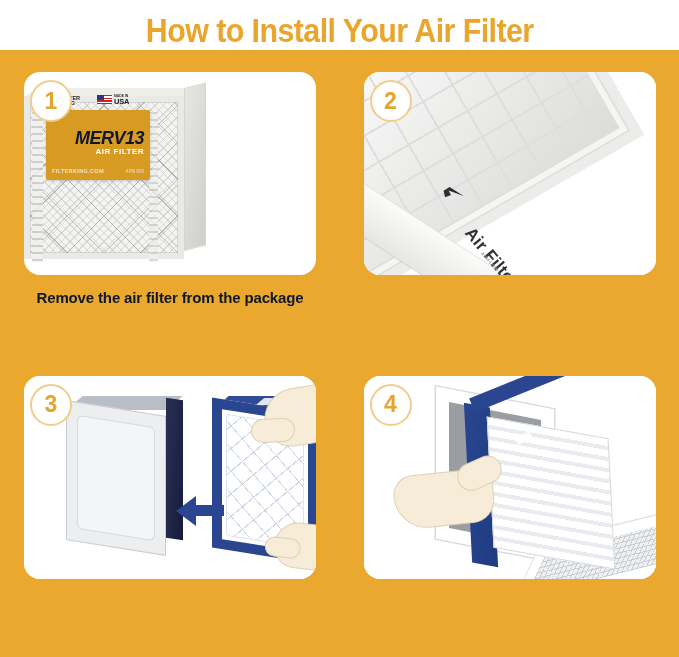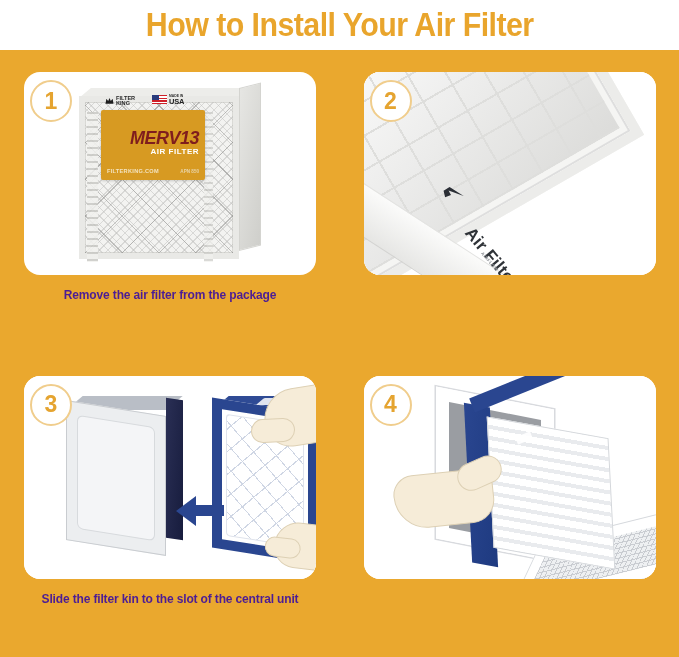--- a/index.html
+++ b/index.html
@@ -12,21 +12,21 @@
   #infographic {
     position: relative;
     width: 679px; height: 657px;
     background: #eaa82e;
   }
   
   .header-band {
     position: absolute; top: 0; left: 0;
     width: 679px; height: 50px;
     background: #ffffff;
-    display: flex; align-items: center; justify-content: center;
+    display: flex; align-items: flex-end; justify-content: center;
   }
   .title {
     font-size: 33px;
     font-weight: bold;
     color: #e9a52c;
     letter-spacing: -0.6px;
     font-family: "Liberation Sans Narrow", "Liberation Sans", sans-serif;
     transform: scaleX(0.92);
     white-space: nowrap;
   }
@@ -63,29 +63,29 @@
     color: #e5a430;
     font-size: 23px;
     font-weight: bold;
     display: flex; align-items: center; justify-content: center;
     z-index: 9;
   }
   .caption {
     margin-top: 13px;
     width: 300px;
     text-align: center;
-    color: #4c1d95;
-    font-size: 12px;
+    color: #0f172a;
+    font-size: 15px;
     font-weight: bold;
     line-height: 1.30;
     letter-spacing: -0.15px;
   }
 
   
-  .p1-stage { position:absolute; inset:0; display:flex; align-items:center; justify-content:center; }
+  .p1-stage { position:absolute; inset:0; display:flex; align-items:center; justify-content:flex-start; }
   .filter-box { position: relative; width: 182px; height: 172px; }
   .fb-face {
     position:absolute; left:0; top:8px; width:160px; height:163px;
     background:#f3f3f1;
     border:6px solid #e9e9e6;
     box-shadow: inset 0 0 0 1px #d9d9d5;
   }
   .fb-side {
     position:absolute; left:160px; top:0; width:22px; height:163px;
     background: linear-gradient(100deg,#e6e6e3,#cfcfcb);
@@ -108,21 +108,21 @@
     background: repeating-linear-gradient(180deg,#c9c9c5 0 2px, #f1f1ee 2px 7px); opacity:.85; }
   .fb-ribs2 { position:absolute; right:20px; top:10px; width:9px; height:150px;
     background: repeating-linear-gradient(180deg,#c9c9c5 0 2px, #f1f1ee 2px 7px); opacity:.7; }
   .label {
     position:absolute; left:22px; top:22px; width:104px; height:70px;
     background:#d79a22; border-radius:2px;
     box-shadow: 0 1px 3px rgba(0,0,0,.18);
     z-index:4;
   }
   .lb-merv { position:absolute; left:0; right:6px; top:18px; text-align:right;
-    color:#7f1d1d; font-size:18px; font-weight:bold; font-style:italic; letter-spacing:-0.5px; }
+    color:#0f172a; font-size:18px; font-weight:bold; font-style:italic; letter-spacing:-0.5px; }
   .lb-sub { position:absolute; left:0; right:6px; top:37px; text-align:right;
     color:#fff; font-size:8px; font-weight:bold; letter-spacing:0.5px; }
   .lb-web { position:absolute; left:6px; bottom:6px; color:#f3e3bf; font-size:5.6px; font-weight:bold; letter-spacing:.3px;}
   .lb-apn { position:absolute; right:6px; bottom:6px; color:#e8d3a6; font-size:4.6px; font-weight:bold; }
   .brand { position:absolute; left:26px; top:8px; z-index:5; display:flex; align-items:center; gap:2px; }
   .brand-crown { width:9px; height:8px; }
   .brand-txt { font-size:5.6px; font-weight:bold; color:#2b2b2b; line-height:1.05; }
   .flagwrap { position:absolute; left:73px; top:7px; z-index:5; display:flex; align-items:center; gap:2px; }
   .flag { width:15px; height:9px; background:#cf2028; position:relative; overflow:hidden;
     background-image: repeating-linear-gradient(180deg,#cf2028 0 1.3px,#fff 1.3px 2.6px); }
@@ -386,21 +386,20 @@
             <div class="bf-frame">
               <div class="bf-mesh"></div>
             </div>
             <div class="bf-tag"></div>
           </div>
           <div class="hand-top"></div>
           <div class="hand-bot"></div>
         </div>
         <div class="step-badge">3</div>
       </div>
-      <div class="caption">Slide the filter kin to the slot of the central unit</div>
     </div>
 
     <div class="step">
       <div class="card">
         <div class="p4-stage">
           <div class="wall-open">
             <div class="wall-hole"></div>
           </div>
           <div class="diffuser">
             <div class="diff-core"></div>

